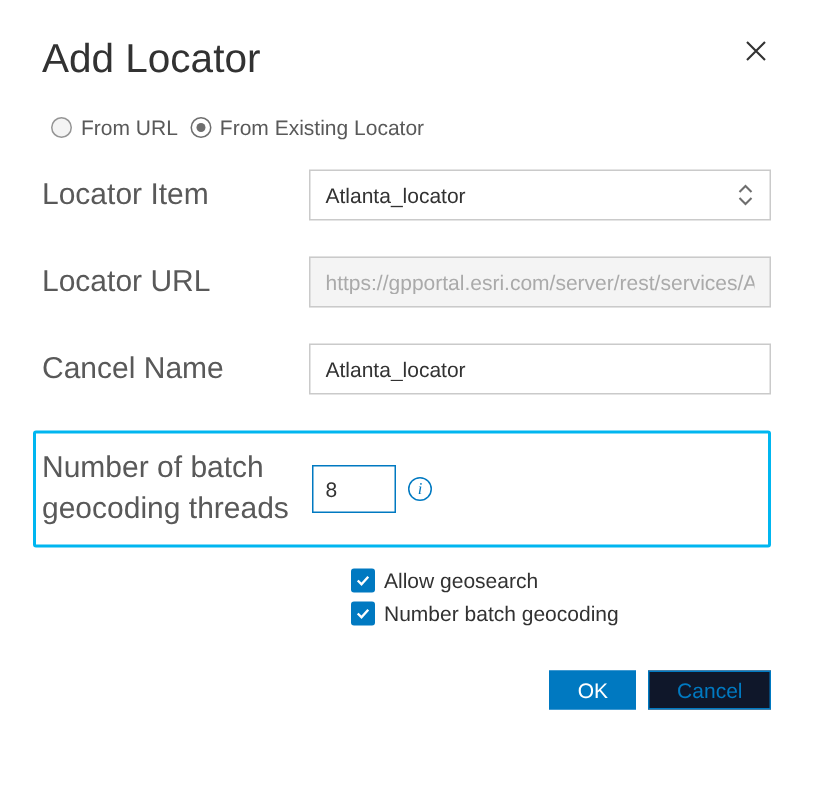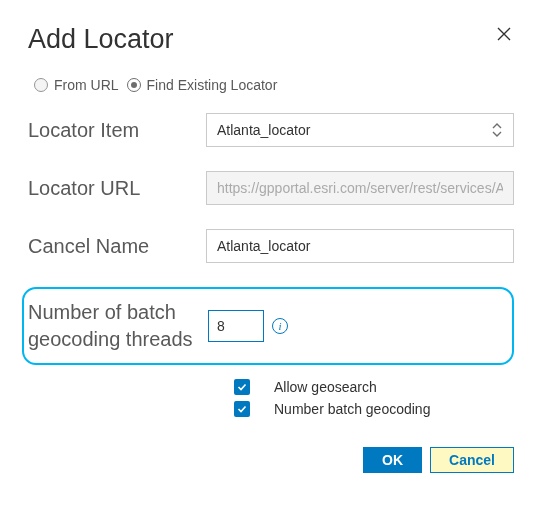--- a/index.html
+++ b/index.html
@@ -107,21 +107,21 @@
   .text-input {
     outline: none;
   }
   .text-input::placeholder { color: #aaaaaa; }
   .text-input.disabled {
     background: #f4f4f4;
     color: #aaaaaa;
   }
   .highlight-box {
     border: 2px solid #00b6f0;
-    border-radius: 14px;
+    border-radius: 2px;
     padding: 10px 8px 10px 4px;
     margin: 0 0 14px -6px;
     display: flex;
     align-items: center;
   }
   .highlight-box .form-label {
     width: 180px;
     line-height: 1.35;
   }
   .num-input-wrap {
@@ -152,21 +152,21 @@
     font-family: Georgia, serif;
     cursor: pointer;
   }
   .checks {
     margin-left: 206px;
     margin-bottom: 30px;
   }
   .check-row {
     display: flex;
     align-items: flex-end;
-    gap: 24px;
+    gap: 6px;
     margin-bottom: 6px;
     cursor: pointer;
   }
   .checkbox {
     width: 16px;
     height: 16px;
     background: #0079c1;
     border-radius: 2px;
     display: flex;
     align-items: center;
@@ -185,28 +185,27 @@
   }
   .btn {
     height: 19px;
     padding: 12px 18px;
     font-size: 14px;
     cursor: pointer;
     display: flex;
     align-items: center;
     justify-content: center;
     border: 1px solid #0079c1;
-    font-weight: bold;
   }
   .btn-primary {
     background: #0079c1;
     color: #fff;
   }
   .btn-secondary {
-    background: #fef9c3;
+    background: #0f172a;
     color: #0079c1;
   }
   .caret {
     width: 12px;
     height: 8px;
     display:block;
   }
 </style>
 </head>
 <body>
@@ -222,21 +221,21 @@
     </div>
   </div>
 
   <div class="radio-row">
     <div class="radio-opt">
       <span class="radio"></span>
       <span>From URL</span>
     </div>
     <div class="radio-opt">
       <span class="radio checked"></span>
-      <span>Find Existing Locator</span>
+      <span>From Existing Locator</span>
     </div>
   </div>
 
   <div class="form-row">
     <div class="form-label">Locator Item</div>
     <div class="form-control">
       <div class="select">
         <span>Atlanta_locator</span>
         <span class="select-arrows">
           <svg class="caret" viewBox="0 0 12 8">

